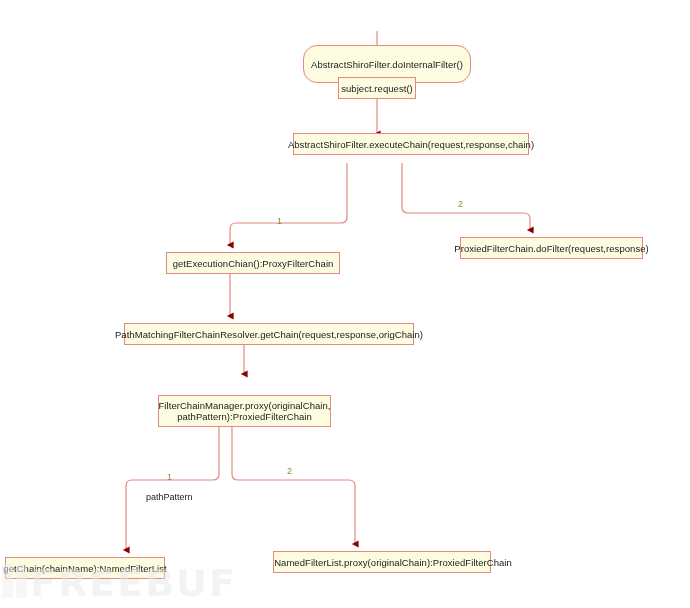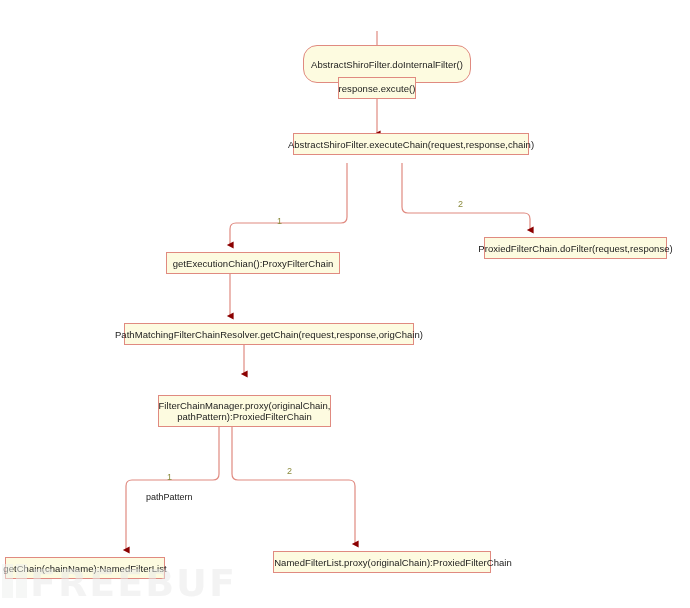--- a/index.html
+++ b/index.html
@@ -100,27 +100,27 @@
 
     <path d="M244,345 L244,374" fill="none" stroke="#e08a80" stroke-width="1.2" marker-end="url(#arrow)"></path>
 
     <path d="M219,413 L219,474 Q219,480 213,480 L132,480 Q126,480 126,486 L126,550" fill="none" stroke="#e08a80" stroke-width="1.2" marker-end="url(#arrow)"></path>
 
     <path d="M232,413 L232,474 Q232,480 238,480 L349,480 Q355,480 355,486 L355,544" fill="none" stroke="#e08a80" stroke-width="1.2" marker-end="url(#arrow)"></path>
   </svg>
 
   <div class="node stadium" style="left:303px; top:5px; width:168px; height:38px;margin-top:40px;">AbstractShiroFilter.doInternalFilter()</div>
 
-  <div class="node" style="left:338px; top:77px; width:78px; height:22px;">response.excute()</div>
+  <div class="node" style="left:338px; top:77px; width:78px; height:22px;">subject.request()</div>
 
   <div class="node" style="left:293px; top:133px; width:236px; height:22px;">AbstractShiroFilter.executeChain(request,response,chain)</div>
 
   <div class="node" style="left:166px; top:252px; width:174px; height:22px;">getExecutionChian():ProxyFilterChain</div>
 
-  <div class="node" style="left:484px; top:237px; width:183px; height:22px;">ProxiedFilterChain.doFilter(request,response)</div>
+  <div class="node" style="left:460px; top:237px; width:183px; height:22px;">ProxiedFilterChain.doFilter(request,response)</div>
 
   <div class="node" style="left:124px; top:323px; width:290px; height:22px;">PathMatchingFilterChainResolver.getChain(request,response,origChain)</div>
 
   <div class="node" style="left:158px; top:381px; width:173px; height:32px;margin-top:14px;">FilterChainManager.proxy(originalChain,
 pathPattern):ProxiedFilterChain</div>
 
   <div class="node" style="left:5px; top:557px; width:160px; height:22px;">getChain(chainName):NamedFilterList</div>
 
   <div class="node" style="left:273px; top:551px; width:218px; height:22px;padding-left:28px;">NamedFilterList.proxy(originalChain):ProxiedFilterChain</div>
 

